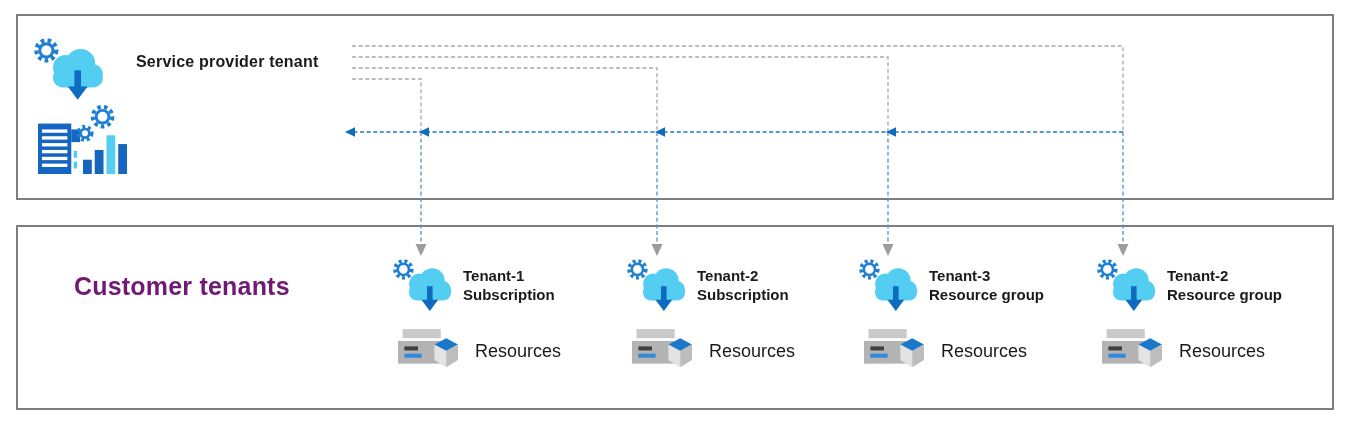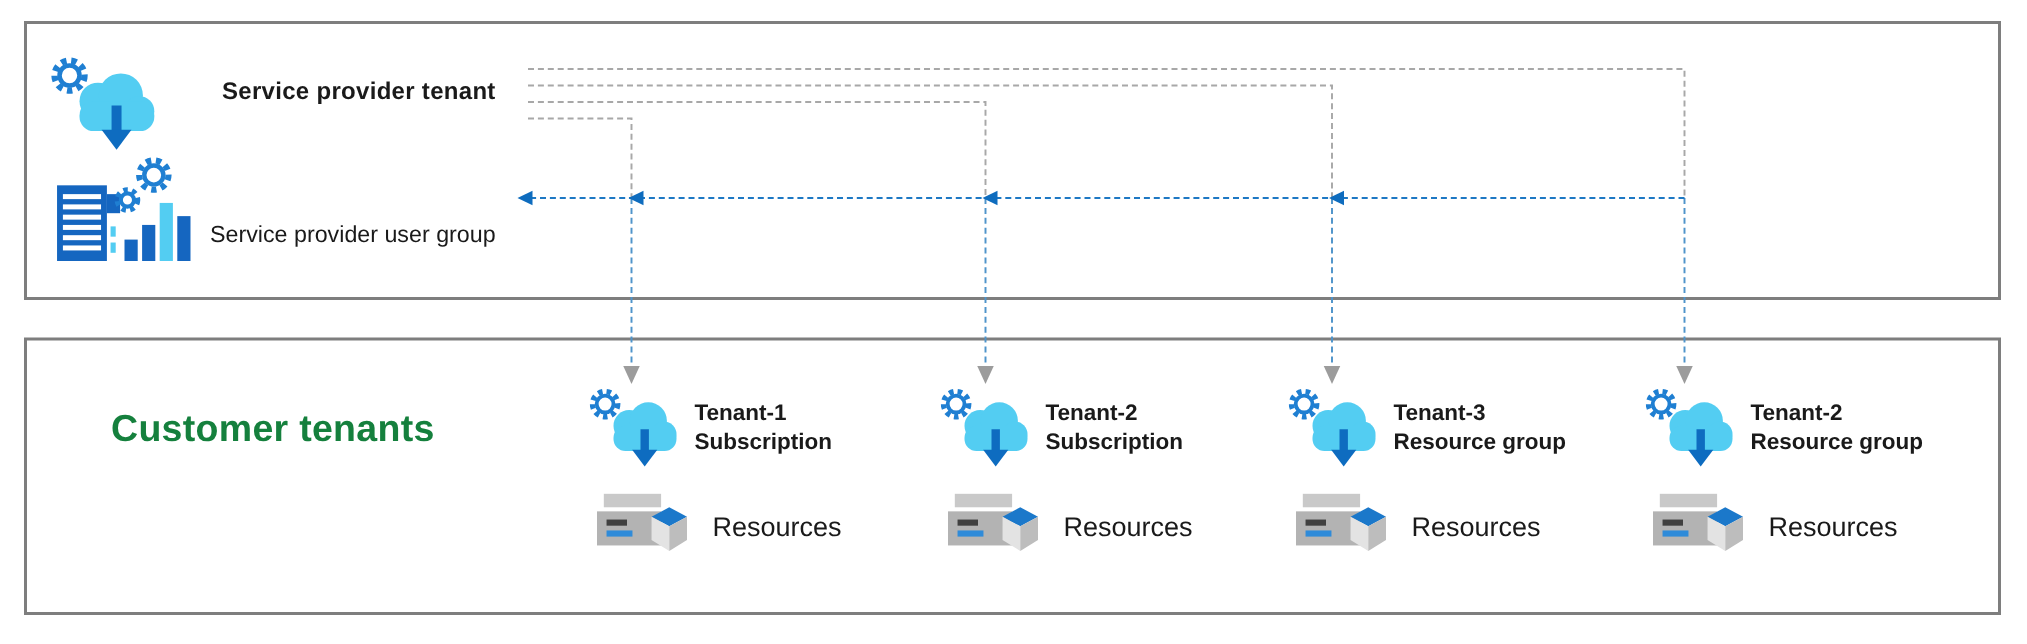--- a/index.html
+++ b/index.html
@@ -14,26 +14,26 @@
   .abs{position:absolute;}
   .box{
     position:absolute;
     border:2px solid #7e7e7e;
     background:#ffffff;
     box-sizing:content-box;
   }
   #box-provider{left:16px;top:14px;width:1314px;height:182px;}
   #box-customer{left:16px;top:225px;width:1314px;height:181px;}
 
-  .provider-title{left:148px;top:53px;font-size:16px;font-weight:700;letter-spacing:.2px;}
+  .provider-title{left:136px;top:53px;font-size:16px;font-weight:700;letter-spacing:.2px;}
   .provider-line{font-size:15.5px;font-weight:400;}
   #dir-label{left:140px;top:121px;}
   #grp-label{left:140px;top:148px;}
 
-  .customer-title{left:74px;top:272px;font-size:25px;font-weight:700;color:#15803d;letter-spacing:.2px;}
+  .customer-title{left:74px;top:272px;font-size:25px;font-weight:700;color:#701a75;letter-spacing:.2px;}
 
   .tenant-name,.tenant-scope{font-size:15px;font-weight:700;line-height:19px;white-space:nowrap;text-align:right;}
   .resources-label{font-size:18px;font-weight:400;white-space:nowrap;}
 
   svg.connectors{position:absolute;left:0;top:0;width:1351px;height:429px;z-index:5;pointer-events:none;}
   .icon-svg{position:absolute;z-index:3;}
   .defs-holder{position:absolute;width:0;height:0;overflow:hidden;}
 </style>
 </head>
 <body>
@@ -100,21 +100,20 @@
   <div class="box" id="box-customer"></div>
 
   <svg class="icon-svg" style="left:34px;top:38px" width="76" height="66.5" viewBox="0 0 80 70">
       <use href="#cloud-icon"></use>
     </svg>
   <div class="abs provider-title">Service provider tenant</div>
 
   <svg class="icon-svg" style="left:38px;top:104px" width="90" height="70.4" viewBox="0 0 92 72">
       <use href="#directory-icon"></use>
     </svg>
-  <div class="abs provider-line" id="grp-label">Service provider user group</div>
 
   <div class="abs customer-title">Customer tenants</div>
 
   <svg class="icon-svg" style="left:393px;top:259px" width="64" height="56" viewBox="0 0 80 70">
       <use href="#cloud-icon"></use>
     </svg>
   <div class="abs tenant-name" style="left:463px;top:266px">Tenant-1</div>
   <div class="abs tenant-scope" style="left:463px;top:285px">Subscription</div>
   <svg class="icon-svg" style="left:398px;top:329px" width="60" height="42" viewBox="0 0 66 46">
       <use href="#resources-icon"></use>

